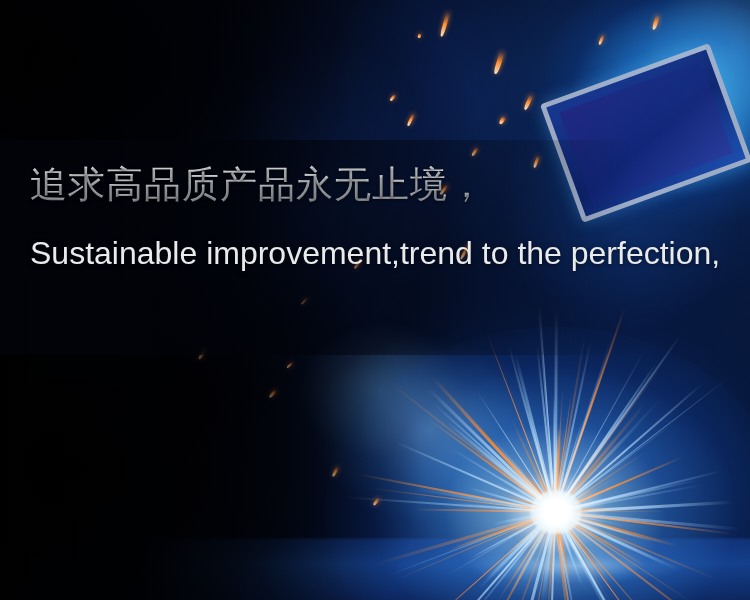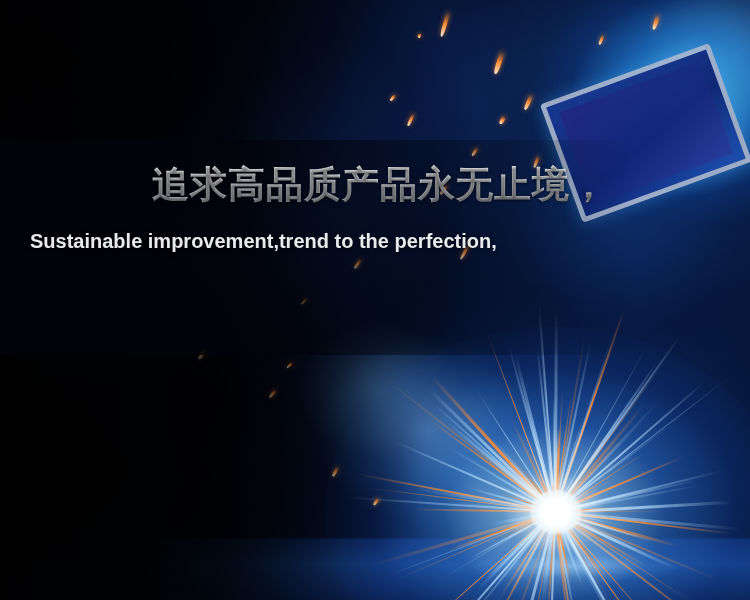--- a/index.html
+++ b/index.html
@@ -185,39 +185,38 @@
   .copy {
     position: absolute;
     left: 30px;
     top: 158px;
     width: 700px;
     z-index: 40;
   }
 
   .headline {
     font-size: 37px;
-    font-weight: bold;
+    font-weight: normal;
     line-height: 54px;
     letter-spacing: 1px;
     background: linear-gradient(to bottom,
       #ffffff 0%, #f2f4f6 32%, #c9cdd2 66%, #9aa0a8 100%);
     -webkit-background-clip: text;
     background-clip: text;
     color: transparent;
     -webkit-text-fill-color: transparent;
     text-shadow: 0 1px 3px rgba(0,0,0,0.55);
     white-space: nowrap;
-    text-align: center;
   }
 
   .subcopy {
-    margin-top: 13px;
-    font-size: 20px;
+    margin-top: 25px;
+    font-size: 32px;
     line-height: 32px;
-    font-weight: bold;
+    font-weight: normal;
     color: #e8eaec;
     text-shadow: 0 1px 4px rgba(0,0,0,0.60);
     white-space: nowrap;
   }
   .subcopy .line { display: block; }
   .subcopy .line2 { color: #dcdee0; }
 </style>
 </head>
 <body>
 

